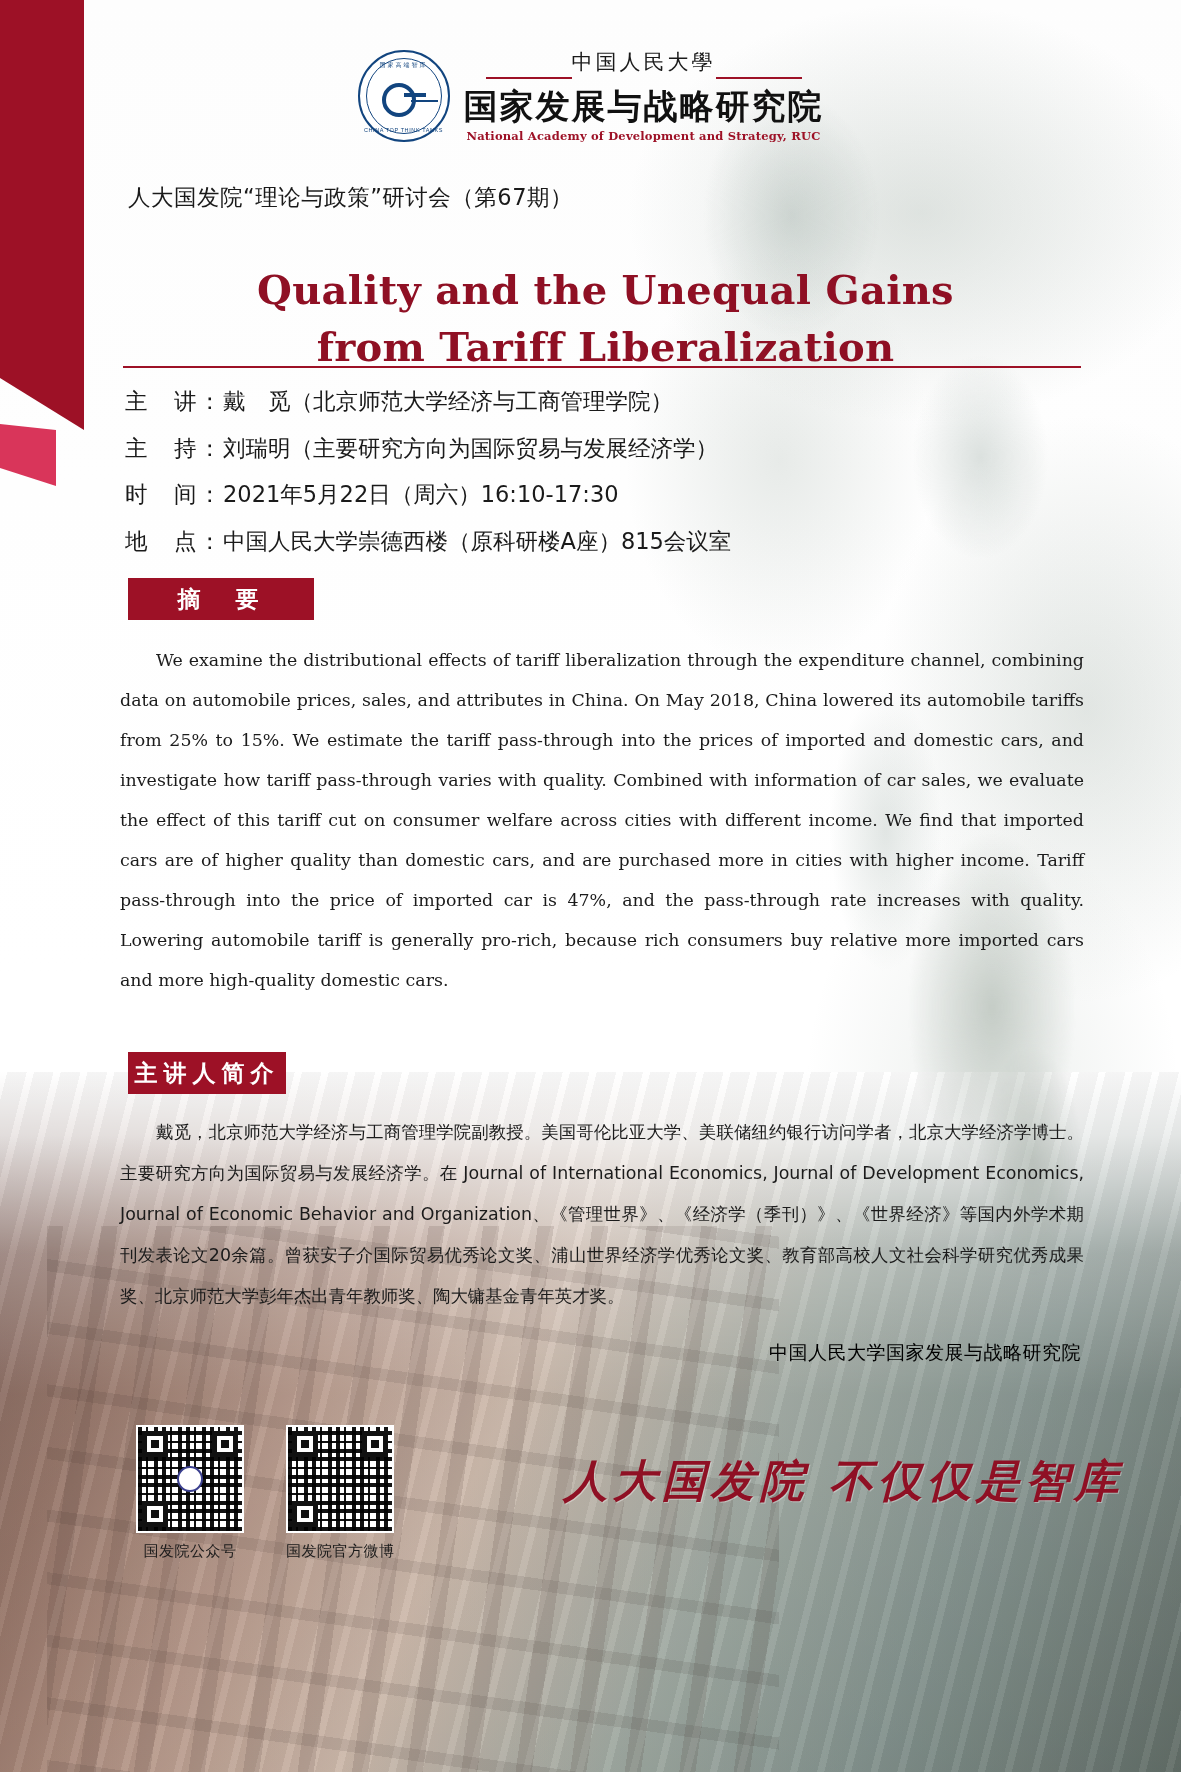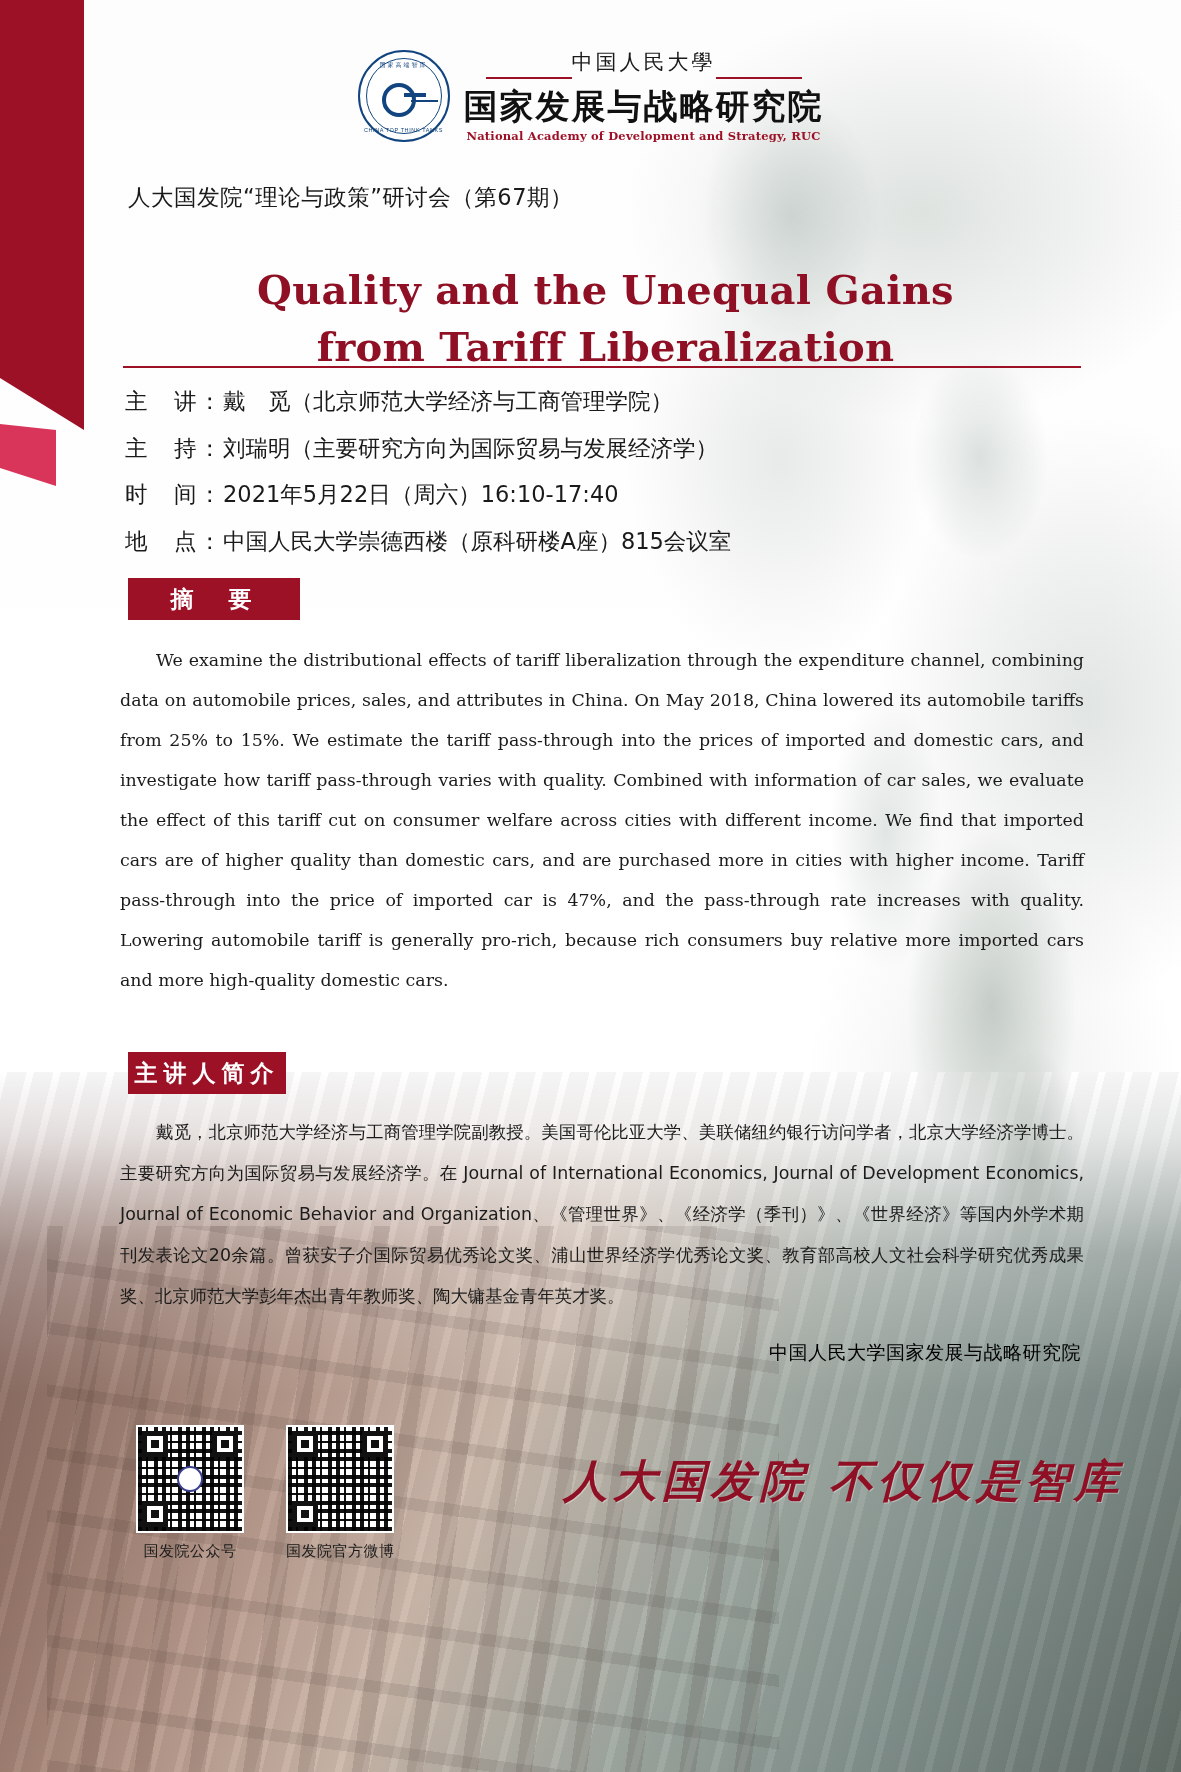--- a/index.html
+++ b/index.html
@@ -237,21 +237,21 @@
     position: absolute;
     background: #9d1126;
     color: #ffffff;
     font-family: "DejaVu Sans", sans-serif;
     font-weight: bold;
     font-size: 23px;
     letter-spacing: 6px;
     text-align: center;
     display: flex; align-items: center; justify-content: center;
   }
-  .tag.abstract { left: 128px; top: 578px; width: 172px; height: 42px; }
+  .tag.abstract { left: 128px; top: 578px; width: 186px; height: 42px; }
   .tag.bio { left: 128px; top: 1052px; width: 158px; height: 42px; }
 
   
   .abstract-body {
     position: absolute;
     left: 120px; right: 97px; top: 640px;
     font-family: "DejaVu Serif", serif;
     font-size: 17.4px;
     line-height: 2.3;
     color: #1b1b1b;
@@ -384,21 +384,21 @@
   <div class="title-rule"></div>
 
   <div class="info">
     <div class="row">
       <span class="lbl">主　讲：</span><span>戴　觅（北京师范大学经济与工商管理学院）</span>
     </div>
     <div class="row">
       <span class="lbl">主　持：</span><span>刘瑞明（主要研究方向为国际贸易与发展经济学）</span>
     </div>
     <div class="row">
-      <span class="lbl">时　间：</span><span>2021年5月22日（周六）16:10-17:40</span>
+      <span class="lbl">时　间：</span><span>2021年5月22日（周六）16:10-17:30</span>
     </div>
     <div class="row">
       <span class="lbl">地　点：</span><span>中国人民大学崇德西楼（原科研楼A座）815会议室</span>
     </div>
   </div>
 
   <div class="tag abstract">摘　要</div>
   <div class="abstract-body">We examine the distributional effects of tariff liberalization through the expenditure channel, combining data on automobile prices, sales, and attributes in China. On May 2018, China lowered its automobile tariffs from 25% to 15%. We estimate the tariff pass-through into the prices of imported and domestic cars, and investigate how tariff pass-through varies with quality. Combined with information of car sales, we evaluate the effect of this tariff cut on consumer welfare across cities with different income. We find that imported cars are of higher quality than domestic cars, and are purchased more in cities with higher income. Tariff pass-through into the price of imported car is 47%, and the pass-through rate increases with quality. Lowering automobile tariff is generally pro-rich, because rich consumers buy relative more imported cars and more high-quality domestic cars.</div>
 
   <div class="tag bio">主讲人简介</div>

